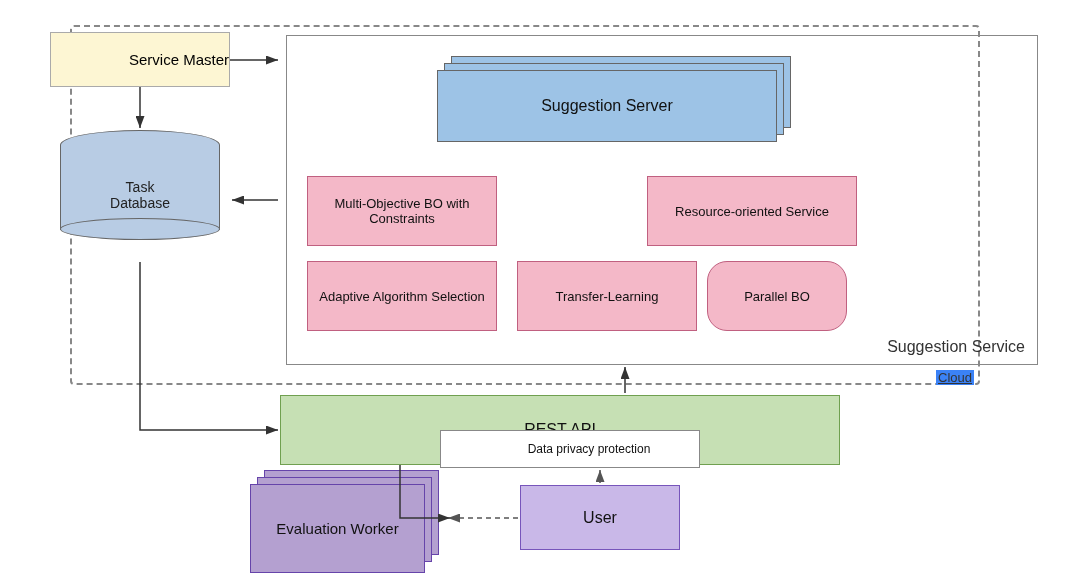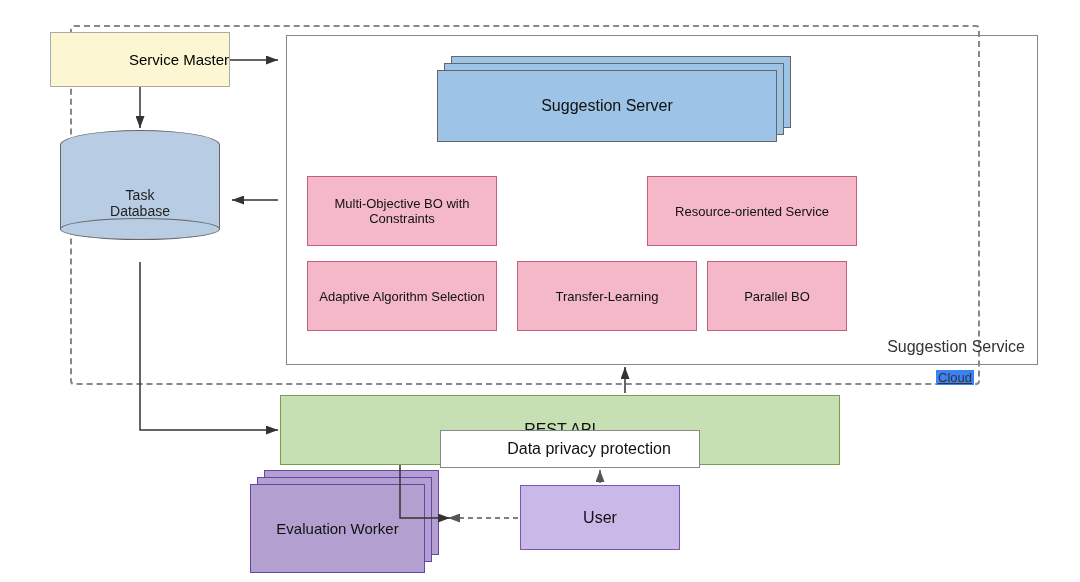--- a/index.html
+++ b/index.html
@@ -103,21 +103,20 @@
     }
     .task-db-label {
       position: absolute;
       top: 50%;
       left: 50%;
       transform: translate(-50%, -20%);
       font-size: 14px;
       text-align: center;
       z-index: 2;
       color: #222;
-      margin-top: 8px;
     }
 
     
     .suggestion-service-box {
       position: absolute;
       top: 25px;
       left: 270px;
       width: 752px;
       height: 330px;
       border: 1.5px solid #888;
@@ -209,20 +208,21 @@
       top: 225px;
       left: 230px;
       width: 180px;
       height: 70px;
     }
     .box-parallel {
       top: 225px;
       left: 420px;
       width: 140px;
       height: 70px;
+      border-radius: 20px;
     }
 
     
     .rest-api-box {
       position: absolute;
       top: 385px;
       left: 270px;
       width: 560px;
       height: 70px;
       background: #c6e0b4;
@@ -243,21 +243,21 @@
       position: absolute;
       top: 420px;
       left: 430px;
       width: 260px;
       height: 38px;
       background: #fff;
       border: 1.5px solid #888;
       display: flex;
       align-items: center;
       justify-content: center;
-      font-size: 16px;
+      font-size: 12px;
       color: #111;
       z-index: 5;
       padding-left: 38px;
     }
 
     
     .eval-worker-stack {
       position: absolute;
       top: 460px;
       left: 240px;

